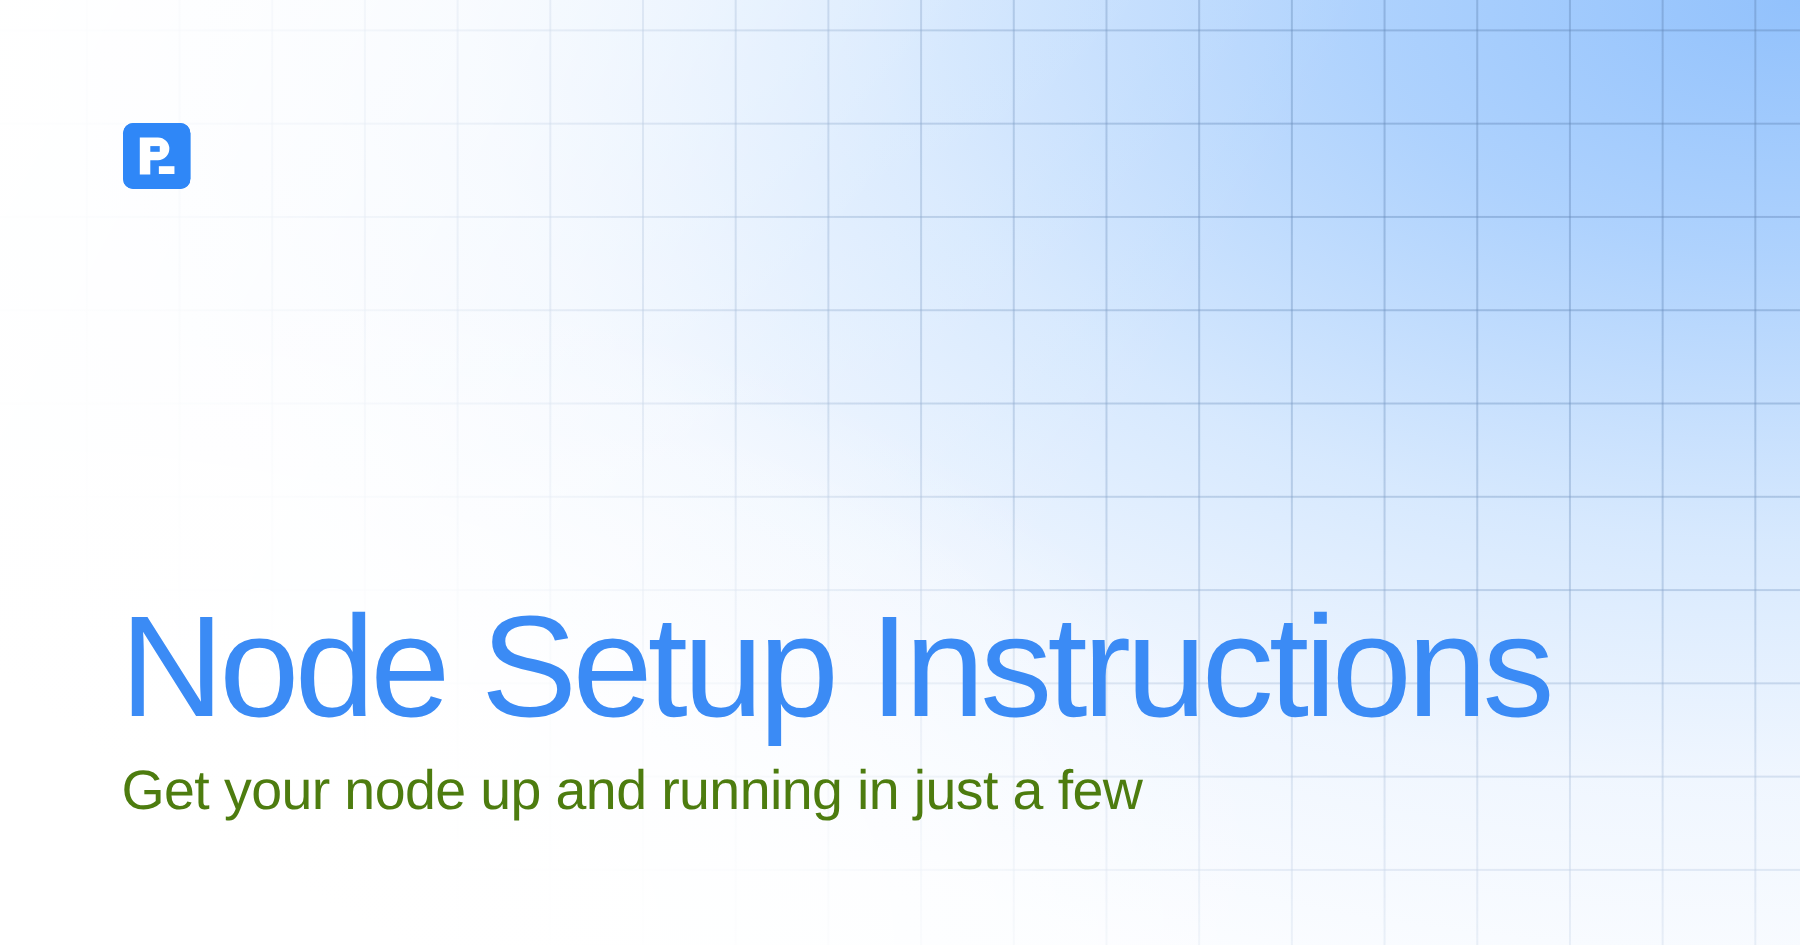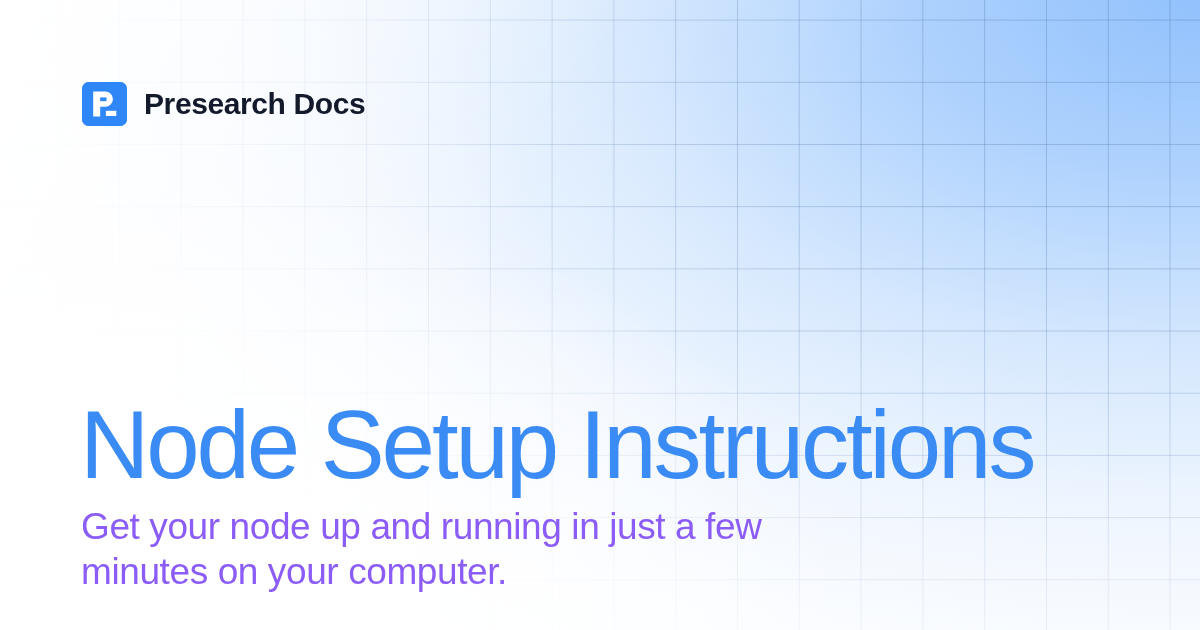--- a/index.html
+++ b/index.html
@@ -134,21 +134,21 @@
 
   .subhead {
     position: absolute;
     left: 81px;
     top: 467px;
     width: 720px;
     font-size: 37px;
     font-weight: 400;
     letter-spacing: -0.4px;
     line-height: 45px;
-    color: #8b5cf6;
+    color: #4d7c0f;
   }
   .subhead .line { display: block; white-space: nowrap; }
 </style>
 </head>
 <body>
 
 <div id="canvas">
 
   <div class="bg-wash"></div>
   <div class="bg-grid"></div>
@@ -159,24 +159,22 @@
 
     <div class="brand">
       <span class="brand-mark">
         <svg width="45" height="44" viewBox="0 0 45 44" aria-hidden="true" focusable="false">
           <rect x="0" y="0" width="45" height="44" rx="7" fill="#2f87f7"></rect>
           <path d="M11.2 9.6 h12.1 a7.6 7.6 0 0 1 0 15.2 h-5.1 v9.6 h-7.0 z" fill="#ffffff"></path>
           <rect x="18.2" y="15.4" width="6.3" height="3.8" fill="#2f87f7"></rect>
           <rect x="23.9" y="28.8" width="10.4" height="5.2" fill="#ffffff"></rect>
         </svg>
       </span>
-      <span class="brand-name">Presearch Docs</span>
     </div>
 
     <h1 class="headline">Node Setup Instructions</h1>
 
     <p class="subhead">
       <span class="line">Get your node up and running in just a few</span>
-      <span class="line">minutes on your computer.</span>
     </p>
 
   </div>
 </div>
 
 </body></html>

